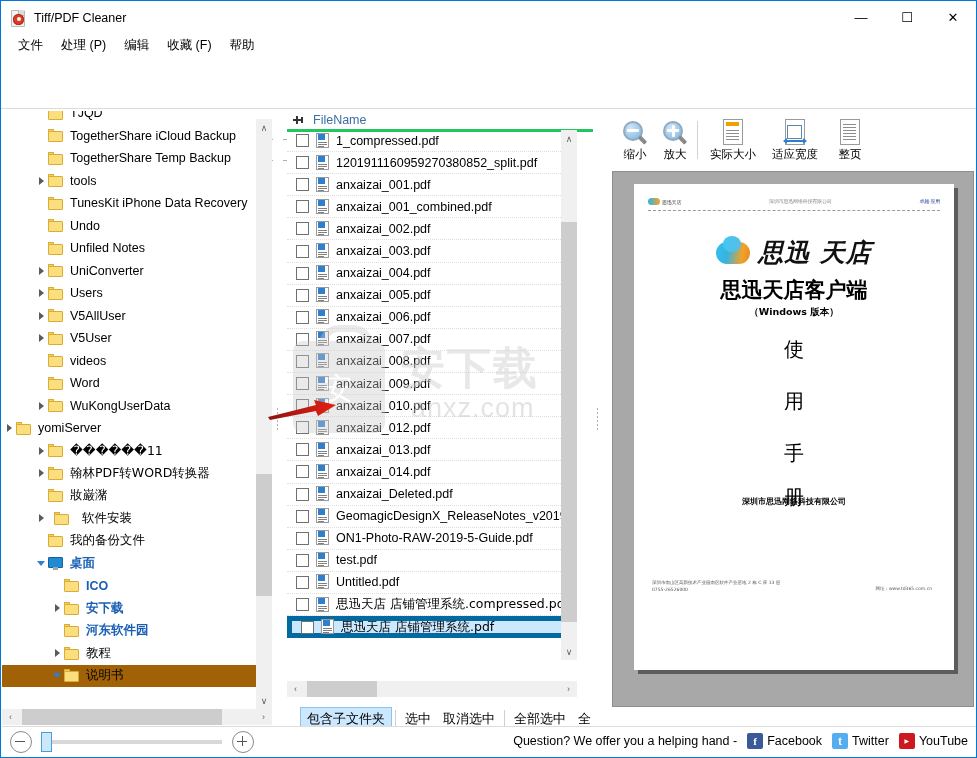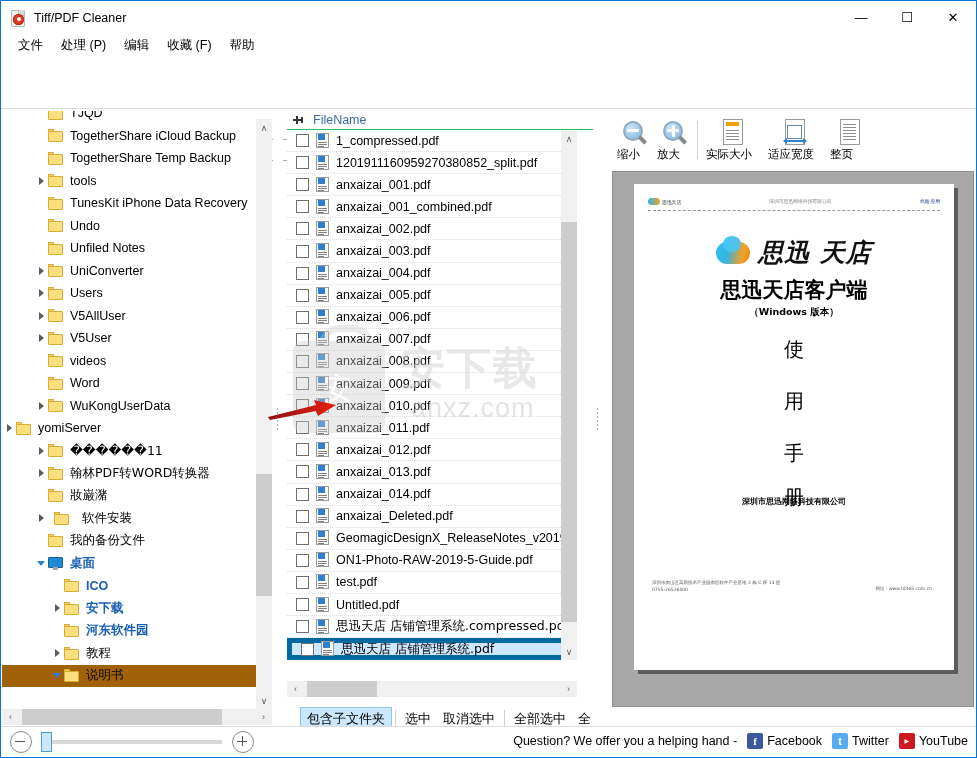--- a/index.html
+++ b/index.html
@@ -150,21 +150,21 @@
 
   
   .splitter{position:absolute;width:10px;cursor:col-resize;background:#fff;}
   .splitter .dots{position:absolute;left:3px;top:50%;transform:translateY(-50%);
     width:3px;height:24px;
     background-image:radial-gradient(#b0b0b0 40%, transparent 41%);
     background-size:3px 4px;}
 
   
   .filepanel{position:absolute;left:286px;top:110px;width:306px;height:615px;background:#fff;}
-  .fl-header{height:18px;display:flex;align-items:center;border-bottom:1px solid #22c55e;}
+  .fl-header{height:18px;display:flex;align-items:center;border-bottom:3px solid #22c55e;}
   .pin{width:22px;display:flex;align-items:center;justify-content:center;flex:none;}
   .pin svg{display:block;}
   .fl-col{font-size:12.5px;color:#3a6ea5;padding-left:4px;}
   .flist{position:absolute;left:0;top:19px;width:290px;height:530px;overflow:hidden;}
   .frow{height:22.1px;display:flex;align-items:center;white-space:nowrap;
     border-bottom:1px dotted #dedede;box-sizing:border-box;cursor:default;}
   .frow.sel{background:#cce8ff;border:5px solid #0369a1;box-sizing:border-box;}
   .cb{width:13px;height:13px;border:1px solid #707070;background:#fff;flex:none;
     margin-left:9px;margin-right:7px;box-sizing:border-box;}
   .pdfico{width:14px;height:16px;flex:none;margin-right:6px;position:relative;}
@@ -179,21 +179,21 @@
   .fl-buttons{position:absolute;left:0;top:596px;width:306px;height:24px;display:flex;
     align-items:center;font-size:13px;overflow:hidden;
     font-family:"DejaVu Sans","Liberation Sans",sans-serif;}
   .flb{padding:2px 6px;cursor:default;white-space:nowrap;}
   .flb.active{background:#cce8ff;border:1px solid #8bc4ef;box-sizing:border-box;margin-left:13px;}
   .flb-sep{width:1px;height:18px;background:#cfcfcf;margin:0 3px;flex:none;}
 
   
   .previewpanel{position:absolute;left:602px;top:110px;width:373px;height:615px;background:#fff;}
   .pv-toolbar{position:absolute;left:0;top:0;width:373px;height:58px;}
-  .pv-btn{position:absolute;text-align:left;cursor:default;}
+  .pv-btn{position:absolute;text-align:center;cursor:default;}
   .pv-label{font-size:11.5px;display:block;margin-top:0px;
     font-family:"DejaVu Sans","Liberation Sans",sans-serif;}
   .mag{width:28px;height:26px;margin:0 auto;position:relative;}
   .mag .lens{position:absolute;left:2px;top:0;width:20px;height:20px;border-radius:50%;
     background:radial-gradient(circle at 35% 30%,#cfe6f7,#7fb3dc);
     border:2px solid #8fa9c0;box-sizing:border-box;}
   .mag .hdl{position:absolute;left:17px;top:17px;width:9px;height:4px;background:#8a8a8a;
     transform:rotate(45deg);border-radius:1px;}
   .mag .sign{position:absolute;left:6px;top:8px;width:12px;height:3px;background:#fff;border-radius:1px;}
   .mag .sign.v{left:10.5px;top:3.5px;width:3px;height:12px;}
@@ -765,31 +765,20 @@
         </div>
         <div class="frow">
           <span class="cb"></span>
           <span class="pdfico">
             <span class="pg"></span>
             <span class="e"></span>
             <span class="l1"></span>
             <span class="l2"></span>
             <span class="l3"></span>
           </span>
-          <span class="fname">anxaizai_011.pdf</span>
-        </div>
-        <div class="frow">
-          <span class="cb"></span>
-          <span class="pdfico">
-            <span class="pg"></span>
-            <span class="e"></span>
-            <span class="l1"></span>
-            <span class="l2"></span>
-            <span class="l3"></span>
-          </span>
           <span class="fname">anxaizai_012.pdf</span>
         </div>
         <div class="frow">
           <span class="cb"></span>
           <span class="pdfico">
             <span class="pg"></span>
             <span class="e"></span>
             <span class="l1"></span>
             <span class="l2"></span>
             <span class="l3"></span>

